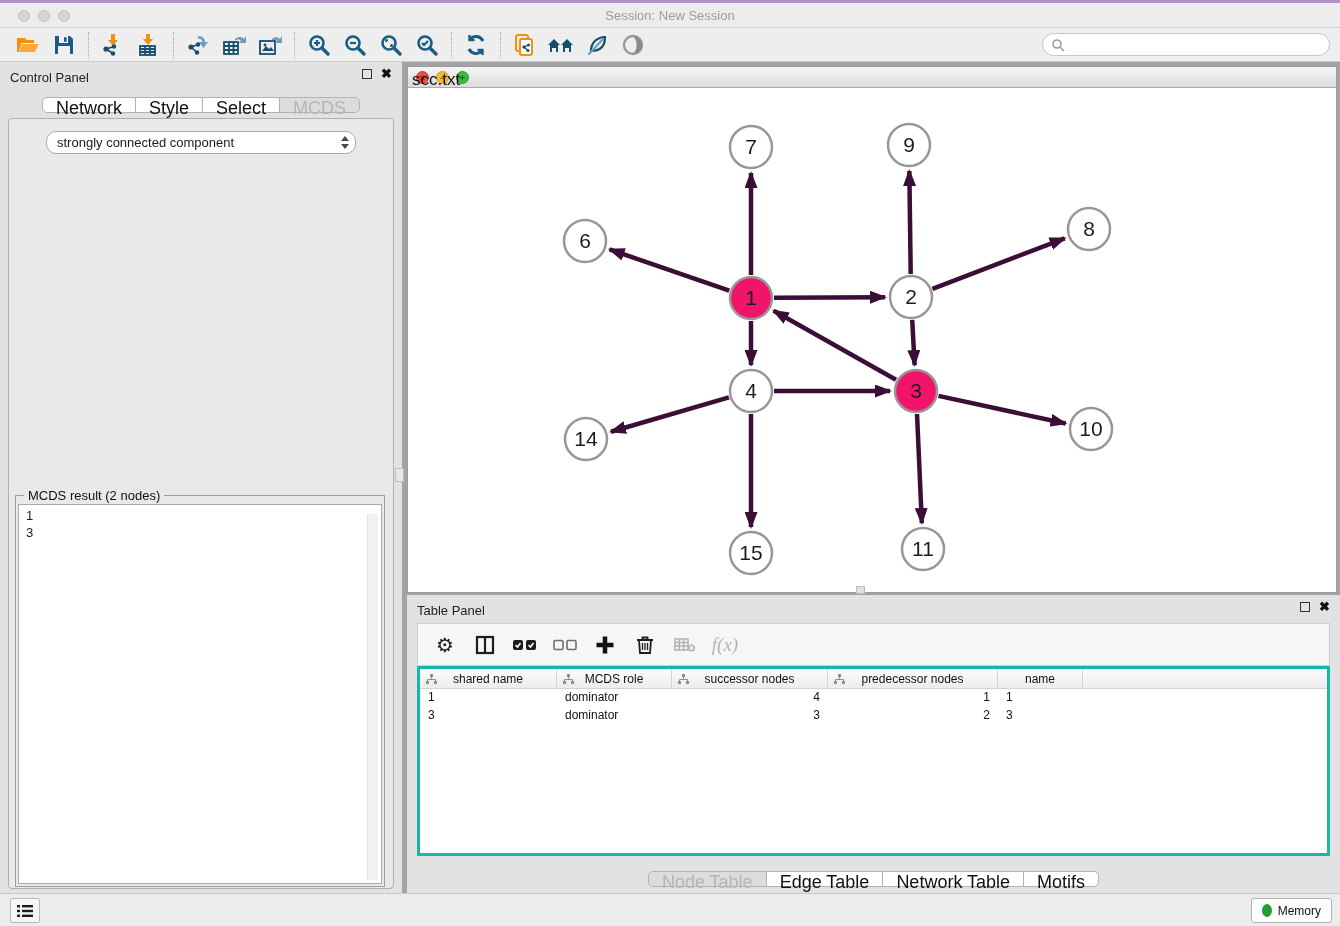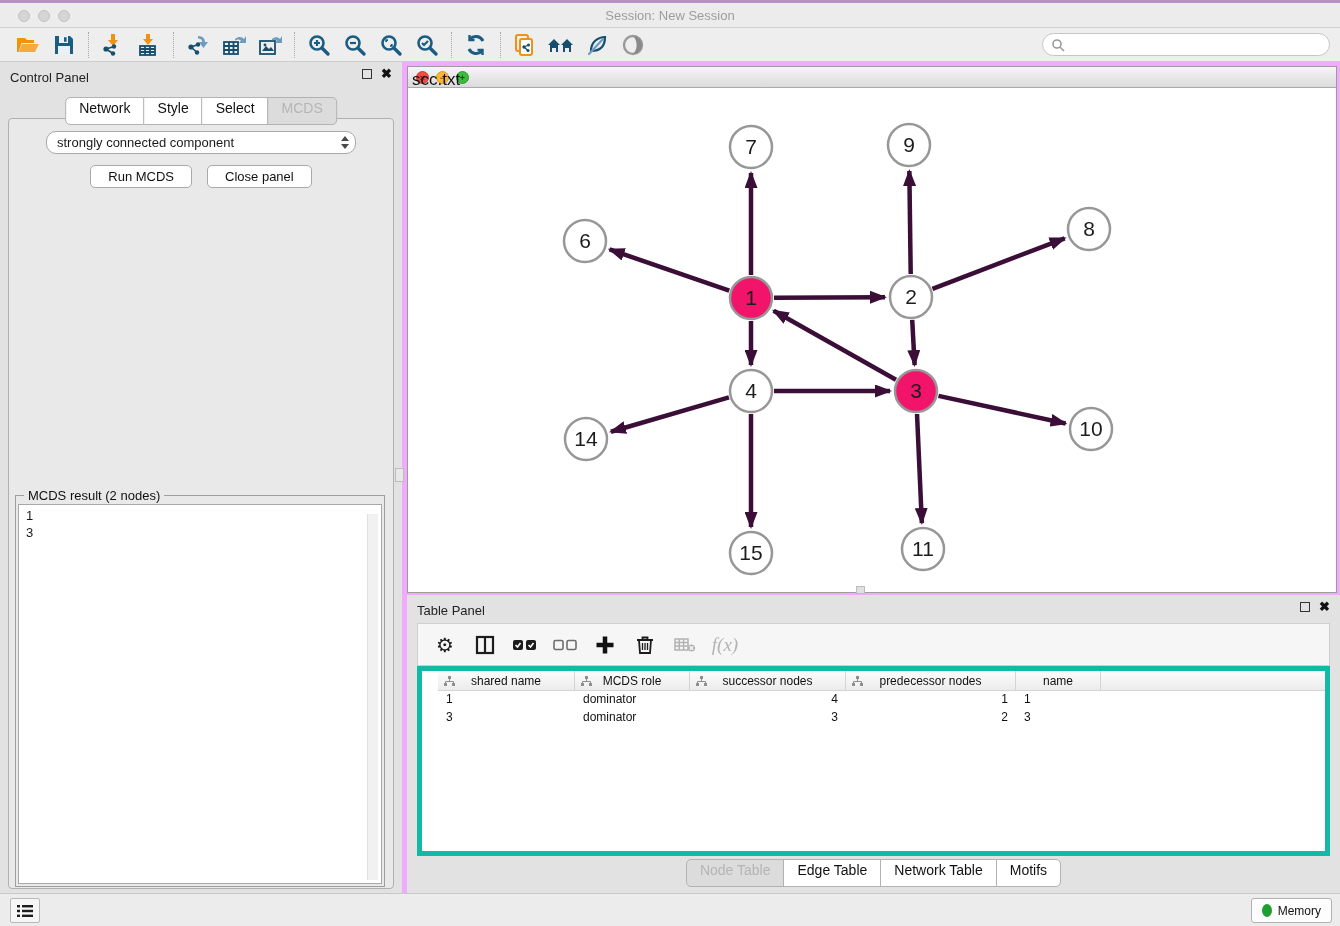--- a/index.html
+++ b/index.html
@@ -1,19 +1,19 @@
 <!DOCTYPE html>
 <html><head>
 <meta charset="utf-8">
 <style>
   * { margin:0; padding:0; box-sizing:border-box; }
   html,body { background:#cfcfcf; }
   #root {
     position:relative; width:1340px; height:926px; overflow:hidden;
-    background:#f0abfc; font-family:"Liberation Sans", sans-serif; color:#1a1a1a;
+    background:#a3a3a3; font-family:"Liberation Sans", sans-serif; color:#1a1a1a;
   }
   
   .purple-strip { position:absolute; left:0; top:0; width:100%; height:3px; background:#b78fc7; }
   .app-titlebar {
     position:absolute; left:0; top:3px; width:100%; height:25px;
     background:#ececec; border-bottom:1px solid #d2d2d2;
   }
   .traffic-inactive { position:absolute; left:18px; top:7px; display:flex; gap:8px; }
   .traffic-inactive .dot { width:12px; height:12px; border-radius:50%; background:#d5d5d5; border:1px solid #c2c2c2; }
   .app-title { position:absolute; left:0; right:0; top:5px; text-align:center; font-size:13px; color:#9d9d9d; }
@@ -32,22 +32,22 @@
 
   
   .control-panel { position:absolute; left:0; top:62px; width:402px; height:831px; background:#e2e2e2; }
   .panel-header { position:relative; height:26px; }
   .panel-title { position:absolute; left:10px; top:8px; font-size:13px; color:#222; }
   .panel-icons { position:absolute; right:10px; top:7px; display:flex; gap:9px; align-items:center; }
   .float-glyph { width:10px; height:10px; border:1.5px solid #333; display:inline-block; }
   .close-glyph { font-size:13px; font-weight:bold; color:#111; line-height:10px; }
   .cp-tabs { position:absolute; left:50%; transform:translateX(-50%); top:35px; display:flex; z-index:3; }
   .tab {
-    height:28px; padding:0 13px; background:#fff; border:1px solid #b2b2b2; margin-left:-1px;
-    font-size:14px; line-height:20px; color:#111; white-space:nowrap;
+    height:16px; padding:0 13px; background:#fff; border:1px solid #b2b2b2; margin-left:-1px;
+    font-size:18px; line-height:20px; color:#111; white-space:nowrap;
   }
   .tab:first-child { border-radius:5px 0 0 5px; margin-left:0; }
   .tab:last-child { border-radius:0 5px 5px 0; }
   .tab.active-gray { background:#dcdcdc; color:#b5b5b5; }
   .cp-content {
     position:absolute; left:8px; right:8px; top:56px; bottom:4px;
     border:1px solid #b0b0b0; border-radius:4px; background:#e9e9e9;
   }
   .opt-label { margin-top:24px; text-align:center; font-size:13px; color:#111; }
   .criterion-select {
@@ -90,21 +90,21 @@
   
   .table-panel { position:absolute; left:407px; top:595px; width:933px; height:298px; background:#e2e2e2; }
   .tp-toolbar {
     position:absolute; left:10px; right:10px; top:28px; height:43px;
     background:#f6f6f6; border:1px solid #cfcfcf; display:flex; align-items:center; gap:6px; padding-left:10px;
   }
   .tpt-btn { width:34px; height:34px; display:flex; align-items:center; justify-content:center; background:none; border:none; cursor:pointer; }
   .gear-char { font-family:"DejaVu Sans", sans-serif; font-size:20px; color:#1c1c1c; }
   .fx-label { font-family:"Liberation Serif", serif; font-style:italic; font-size:19px; color:#b3b3b3; }
   .tp-table {
-    position:absolute; left:10px; right:10px; top:71px; bottom:37px; background:#fff; border:5px solid #14b8a6; overflow:hidden;padding-left:16px;
+    position:absolute; left:10px; right:10px; top:71px; bottom:37px; background:#fff; border:3px solid #14b8a6; overflow:hidden;
   }
   .tbl-header { display:flex; height:20px; background:linear-gradient(#fcfcfc,#ececec); border-bottom:1px solid #d4d4d4; }
   .th-cell { position:relative; border-right:1px solid #d4d4d4; font-size:12px; color:#111; display:flex; align-items:center; justify-content:center; }
   .th-cell .hier { position:absolute; left:6px; top:5px; }
   .tbl-row { display:flex; height:18px; font-size:12px; color:#111; }
   .td-cell { padding:1px 8px; white-space:nowrap; overflow:hidden; }
   .td-left { text-align:left; } .td-right { text-align:right; }
   .tp-tabs { position:absolute; left:0; right:0; bottom:6px; display:flex; justify-content:center;margin-top:40px; }
 
   
@@ -322,24 +322,20 @@
       <span class="tab">Select</span>
       <span class="tab active-gray">MCDS</span>
     </div>
     <div class="cp-content">
       <div class="criterion-select">
         <span class="sel-text">strongly connected component</span>
         <span class="stepper">
             <span class="up"></span>
             <span class="down"></span>
           </span>
-      </div>
-      <div class="btn-row">
-        <button class="mac-btn">Run MCDS</button>
-        <button class="mac-btn">Close panel</button>
       </div>
       <div class="result-group">
         <span class="result-legend">MCDS result (2 nodes)</span>
         <div class="result-box">
           <div>1</div>
           <div>3</div>
           <div class="result-scroll"></div>
         </div>
       </div>
     </div>

